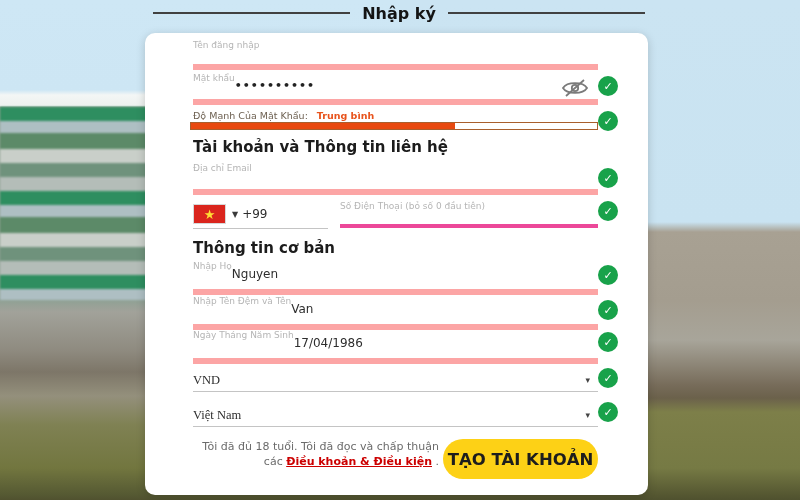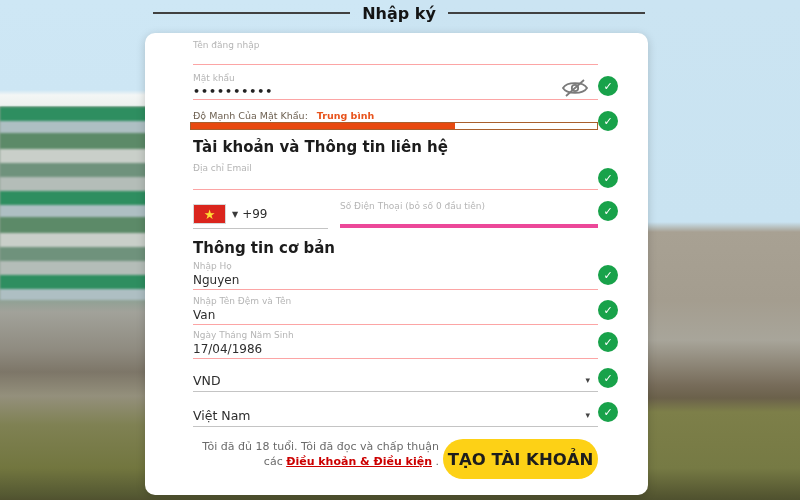--- a/index.html
+++ b/index.html
@@ -43,21 +43,21 @@
   .title-row .line{flex:1;height:2px;background:#414141;}
   .page-title{font-size:16px;font-weight:bold;color:#141414;white-space:nowrap;}
   
   .card{
     position:absolute;left:145px;top:33px;width:503px;height:462px;
     background:#ffffff;border-radius:10px;z-index:2;
     box-shadow:0 2px 10px rgba(0,0,0,.18);
   }
   .field{
     position:absolute;left:48px;width:405px;
-    border-bottom:1px solid #fca5a5;display:flex;flex-direction:column;
+    border-bottom:6px solid #fca5a5;display:flex;flex-direction:row;
   }
   .flabel{font-size:9px;color:#b5b5b5;line-height:12px;display:block;white-space:nowrap;}
   .field input{
     border:none;outline:none;background:transparent;width:100%;
     font-family:inherit;font-size:12px;color:#2d2d2d;padding:1px 0 2px 0;
   }
   .field input.pw{font-size:11px;letter-spacing:1px;font-weight:bold;color:#222;}
   .check{
     position:absolute;left:453px;width:20px;height:20px;border-radius:50%;
     background:#18a24a;color:#fff;font-size:11px;font-weight:bold;
@@ -90,21 +90,21 @@
     border-bottom:4px solid #ec4899;box-sizing:border-box;
   }
   .phone-right input{
     border:none;outline:none;background:transparent;width:100%;
     font-family:inherit;font-size:12px;color:#2d2d2d;padding:1px 0 2px 0;
   }
   
   .sel{
     position:absolute;left:48px;width:405px;height:23px;cursor:pointer;
     border-bottom:1px solid #c4c4c4;display:flex;align-items:center;
-    font-size:12.5px;color:#2d2d2d;box-sizing:border-box;
+    font-size:12.5px;color:#2d2d2d;box-sizing:border-box;font-family:Liberation Serif, serif;
   }
   .sel .sel-arrow{margin-left:auto;margin-right:8px;font-size:9px;color:#444;}
   
   .terms{
     position:absolute;left:48px;top:406px;width:246px;
     font-size:11px;color:#6b6b6b;text-align:right;line-height:1.4;
   }
   .terms a{color:#cc0000;font-weight:bold;text-decoration:underline;cursor:pointer;}
   .submit-btn{
     position:absolute;left:298px;top:406px;width:155px;height:40px;

